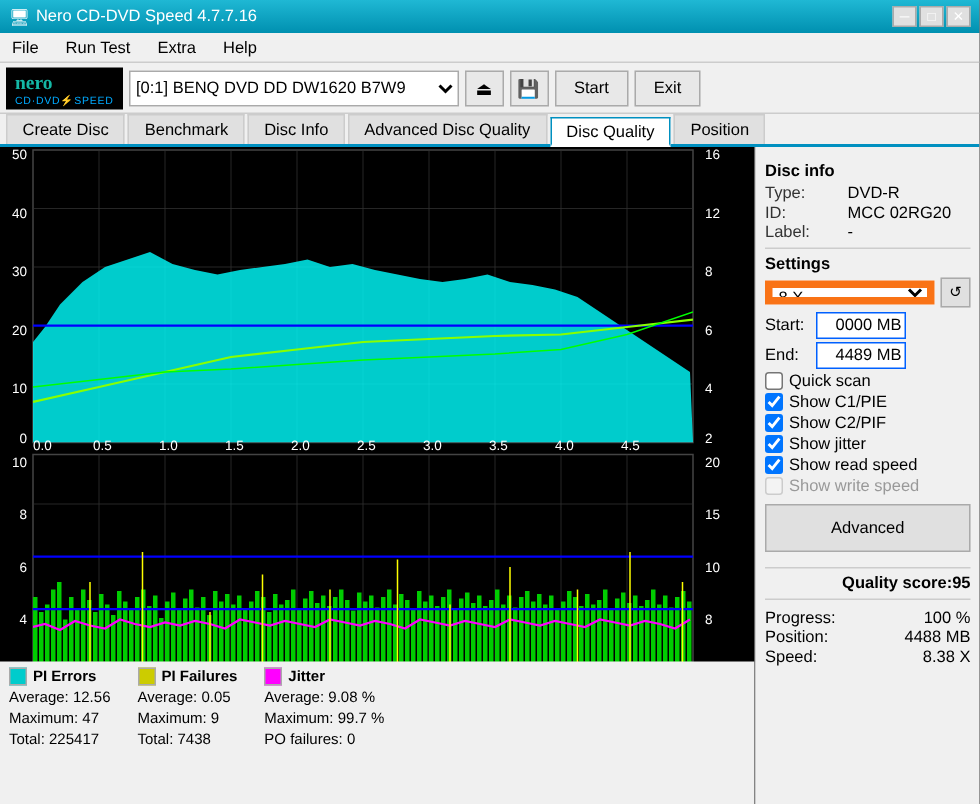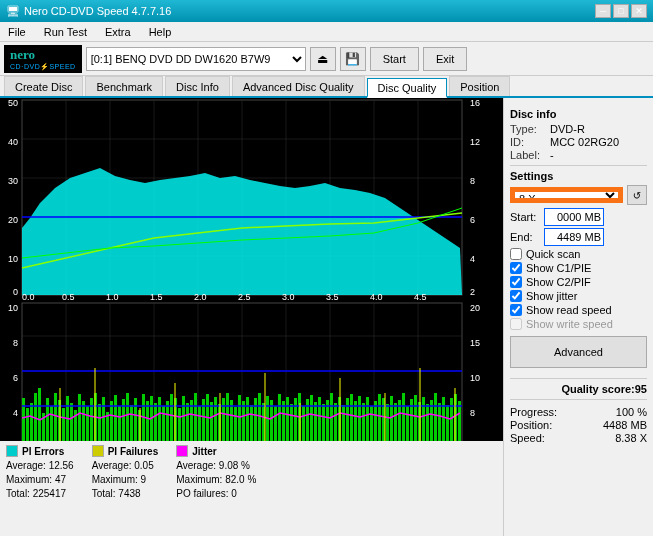--- a/index.html
+++ b/index.html
@@ -33,21 +33,21 @@
     
     .main { display: flex; height: calc(536px - 22px - 20px - 34px - 22px); }
 
     
     .chart-area { flex: 1; background: black; position: relative; overflow: hidden; }
 
     
     .right-panel { width: 150px; background: #f0f0f0; border-left: 1px solid #ccc; padding: 6px; font-size: 11px; overflow-y: auto; }
 
     .section-title { font-weight: bold; margin-bottom: 3px; margin-top: 4px; }
-    .info-row { display: flex; gap: 4px; margin-bottom: 1px; }
+    .info-row { display: flex; gap: 19px; margin-bottom: 1px; }
     .info-label { color: #333; min-width: 36px; }
     .info-value { color: #000; }
 
     .settings-row { display: flex; align-items: center; gap: 4px; margin-bottom: 3px; }
     .speed-select { height: 16px; font-size: 11px; border: 5px solid #f97316; background: white; flex: 1; }
     .refresh-btn { width: 20px; height: 20px; border: 1px solid #aaa; background: #e0e0e0; cursor: pointer; font-size: 10px; display: flex; align-items: center; justify-content: center; }
 
     .mb-input { width: 60px; height: 18px; border: 1px solid #0060ff; font-size: 11px; background: white; text-align: right; padding-right: 2px; }
 
     .mb-row { display: flex; align-items: center; gap: 4px; margin-bottom: 2px; }
@@ -395,21 +395,21 @@
           </div>
         </div>
 
         <div>
           <div style="display:flex;align-items:center;gap:4px;margin-bottom:2px;">
             <span style="width:12px;height:12px;background:#ff00ff;display:inline-block;border:1px solid #aaa;"></span>
             <span style="font-weight:bold;font-size:10px;">Jitter</span>
           </div>
           <div style="font-size:10px;line-height:1.4;">
             <div><span>Average:</span> <span>9.08 %</span></div>
-            <div><span>Maximum:</span> <span>82.0 %</span></div>
+            <div><span>Maximum:</span> <span>99.7 %</span></div>
             <div><span>PO failures:</span> <span>0</span></div>
           </div>
         </div>
       </div>
     </div>
   </div>
 
   <div class="right-panel">
     
     <div class="section-title">Disc info</div>

